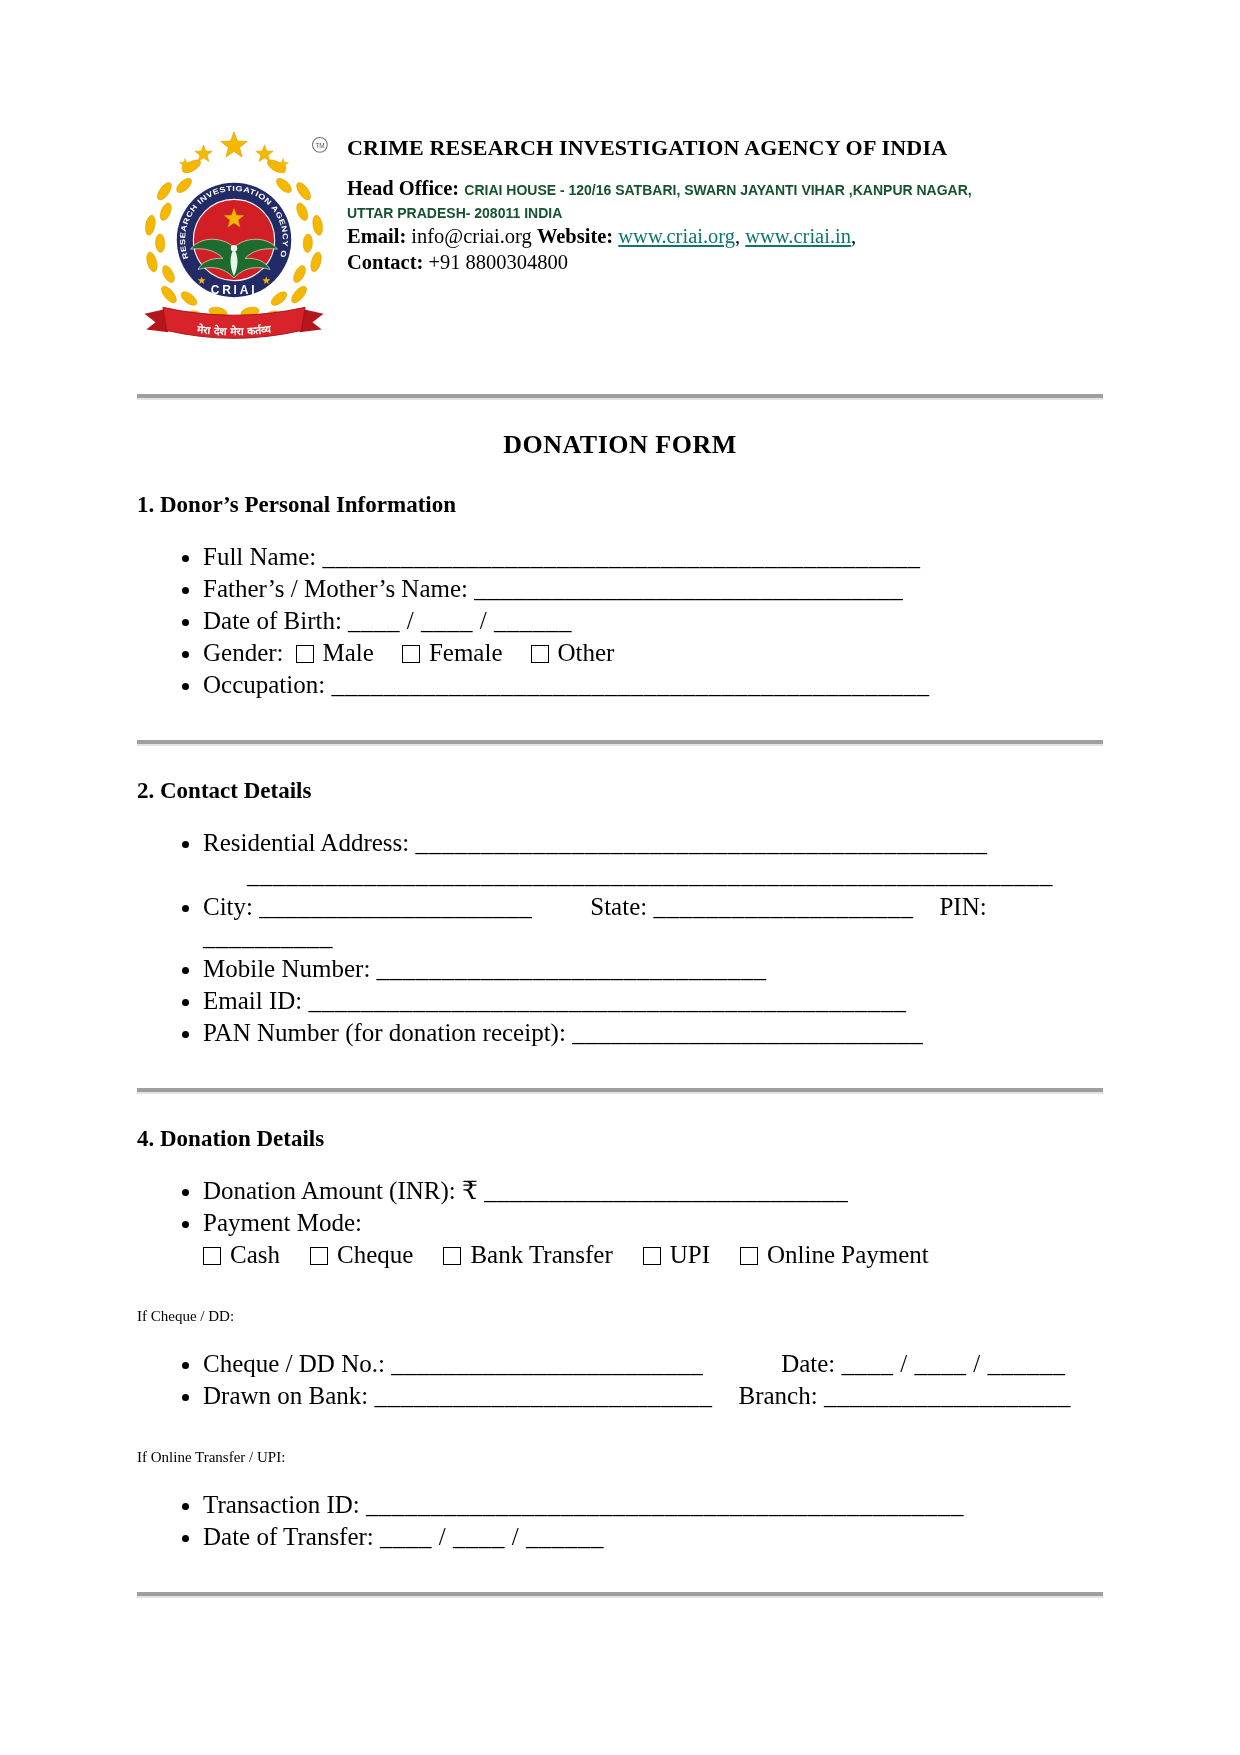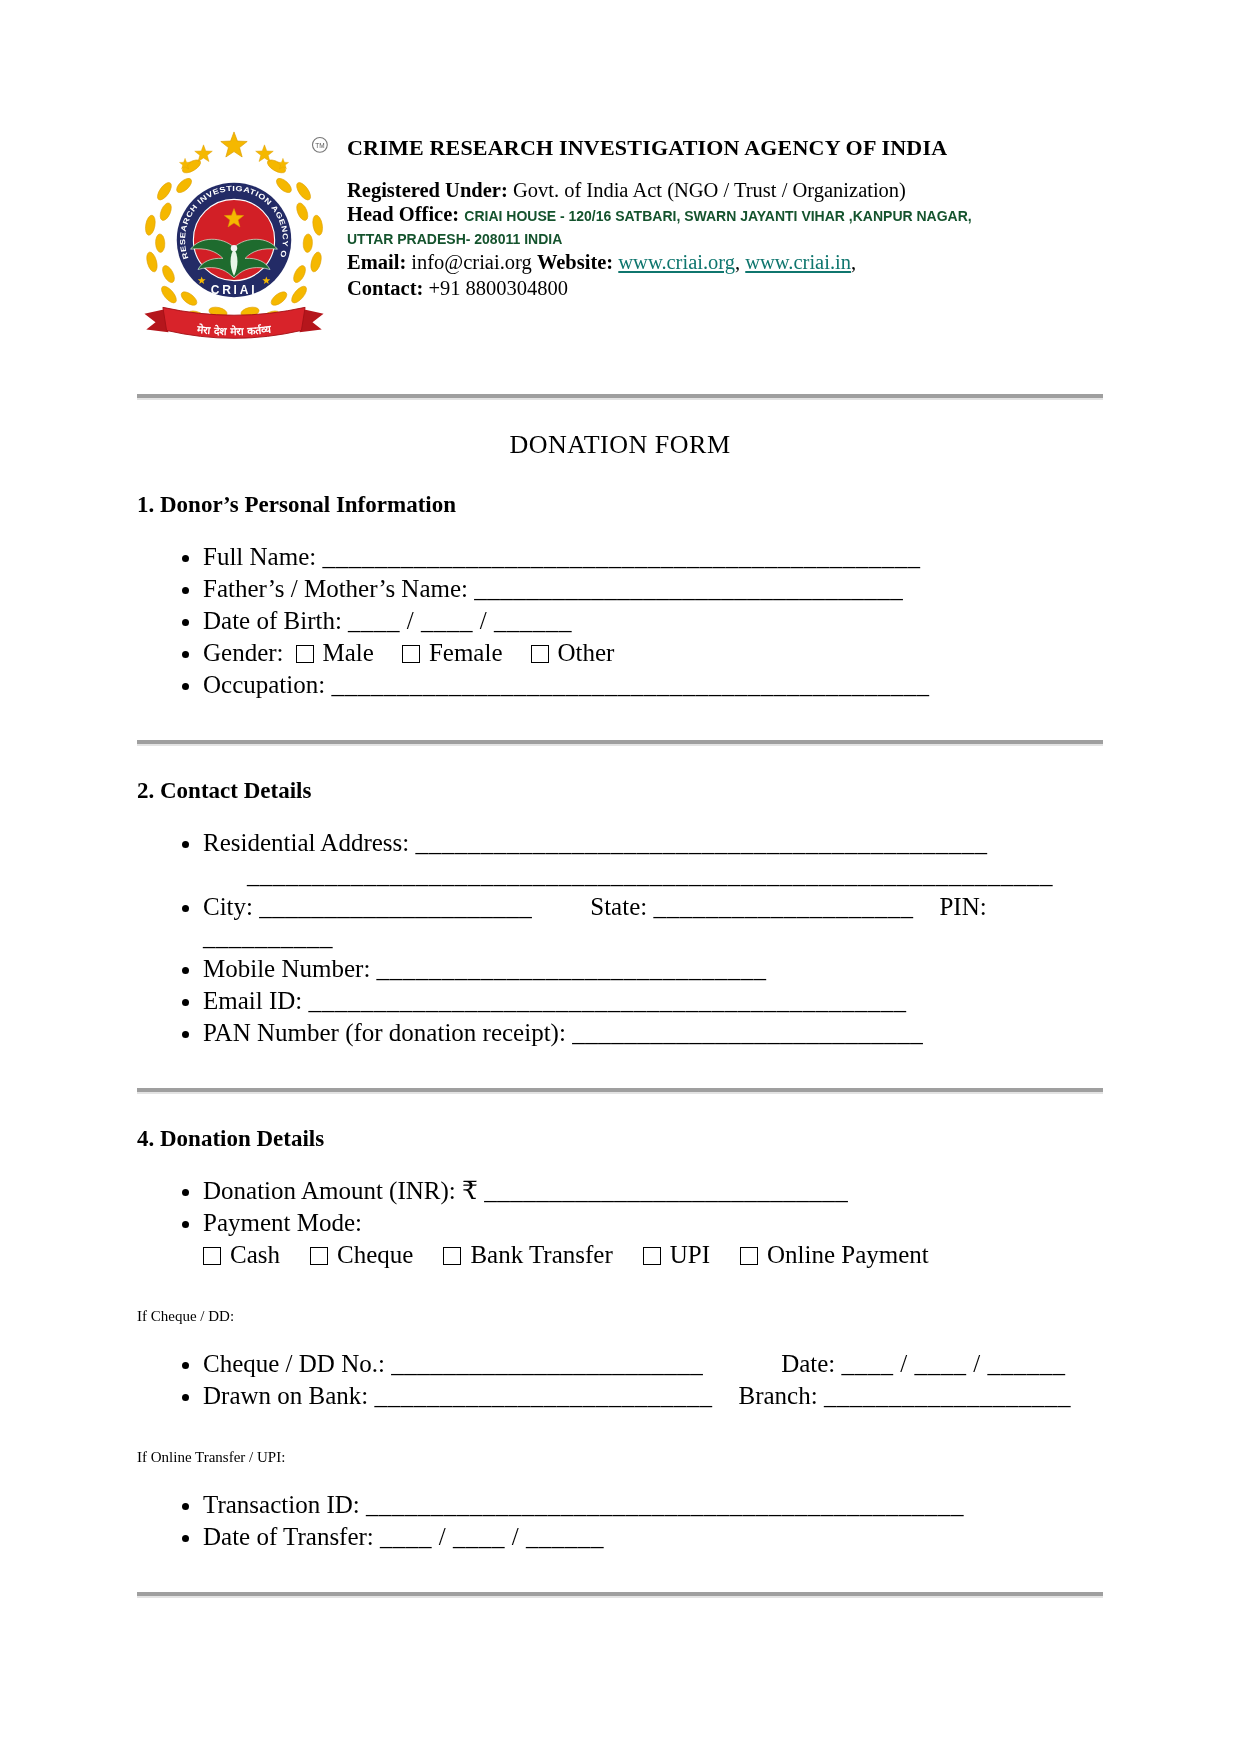--- a/index.html
+++ b/index.html
@@ -17,21 +17,21 @@
   .addr{font-family:"Liberation Sans","DejaVu Sans",sans-serif;
         font-weight:bold;font-size:14px;line-height:20px;color:#14532d;}
   .hl.addr-line{line-height:22px;}
   a.weblink{color:#0f766e;text-decoration:underline;cursor:pointer;margin-top:25px;}
 
   
   .divider{height:4px;background:#9f9f9f;border-bottom:2px solid #e3e3e3;}
   .d1{margin-top:46px;} .d2{margin-top:40px;} .d3{margin-top:40px;} .d4{margin-top:40px;}
 
   
-  .form-title{margin:30px 0 0;text-align:center;font-size:26px;font-weight:normal;letter-spacing:.5px;}
+  .form-title{margin:30px 0 0;text-align:center;font-size:26px;font-weight:bold;letter-spacing:.5px;}
   .sec-h{margin:32px 0 0;font-size:23px;font-weight:bold;}
   ul.frm{margin:24px 0 0;padding-left:66px;list-style:disc;}
   ul.frm li{font-size:25px;line-height:30px;margin:2px 0;}
   li.nobullet{list-style:none;}
   .cont-blank{padding-left:44px;}
   .blank{letter-spacing:.5px;white-space:nowrap;}
   .cb{display:inline-block;width:16px;height:16px;border:1.5px solid #000;
       vertical-align:-2px;margin-right:9px;background:#fff;}
   .opt{margin-left:28px;white-space:nowrap;}
   .opt.first{margin-left:12px;}
@@ -124,24 +124,20 @@
         <path d="M180,193 L202,198 L190,207 L200,215 L176,218 Z" fill="#B5161C"></path>
         <path d="M28,191 Q105,208 182,191 L178,216 Q105,233 32,216 Z" fill="#D8232A" stroke="#A31117" stroke-width="1"></path>
         <text font-size="11.5" font-weight="bold" fill="#FFFFFF" text-anchor="middle" font-family="DejaVu Sans, sans-serif">
           <textPath href="#ribTP" startOffset="50%">मेरा देश मेरा कर्तव्य</textPath>
         </text>
       </g>
     </svg>
 
     <div class="htext">
       <h1 class="org-title">CRIME RESEARCH INVESTIGATION AGENCY OF INDIA</h1>
-      <p class="hl">
-        <b>Registered Under:</b>
-        <span>Govt. of India Act (NGO / Trust / Organization)</span>
-      </p>
       <p class="hl addr-line">
         <b>Head Office:</b>
         <span class="addr">CRIAI HOUSE - 120/16 SATBARI, SWARN JAYANTI VIHAR ,KANPUR NAGAR, UTTAR PRADESH- 208011 INDIA</span>
       </p>
       <p class="hl">
         <b>Email:</b>
         <span>info@criai.org</span>
         <b>Website:</b>
         <a class="weblink">www.criai.org</a><span>, </span><a class="weblink">www.criai.in</a><span>,</span>
       </p>

